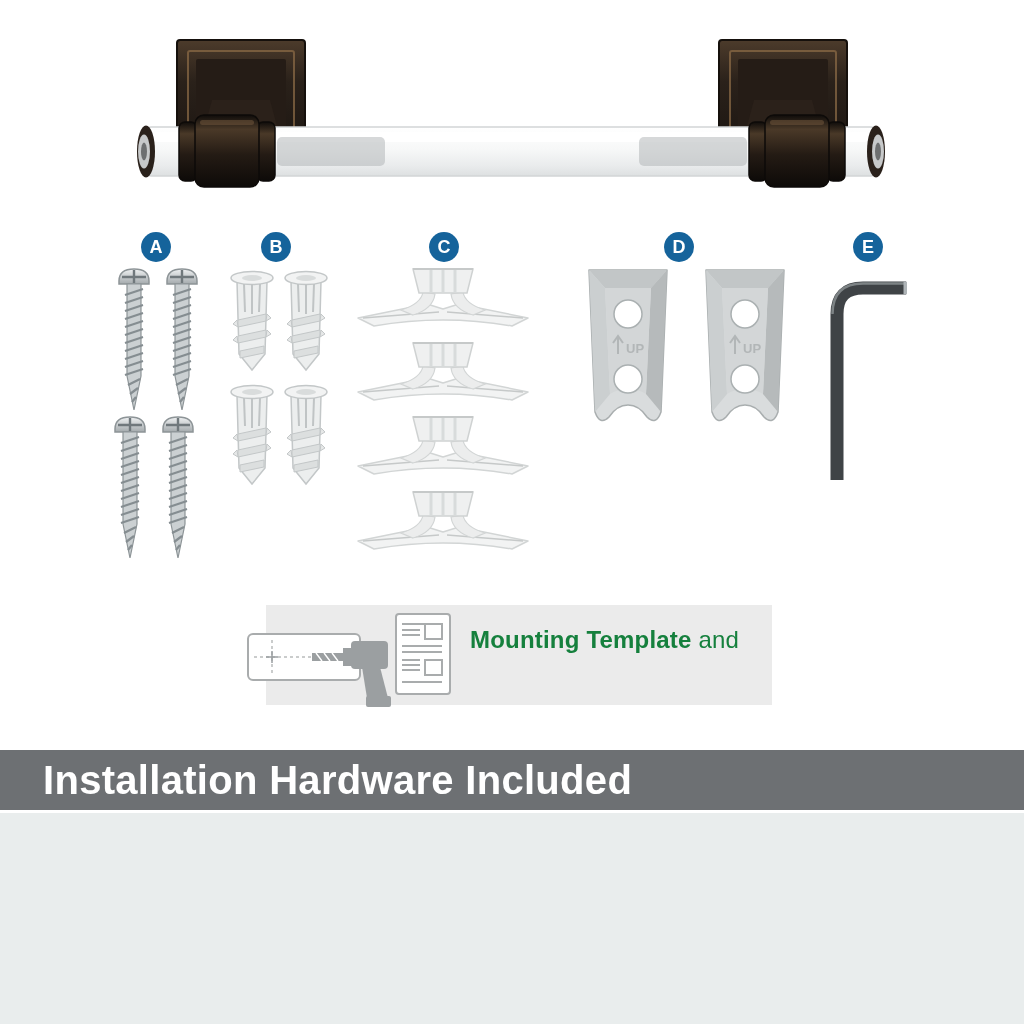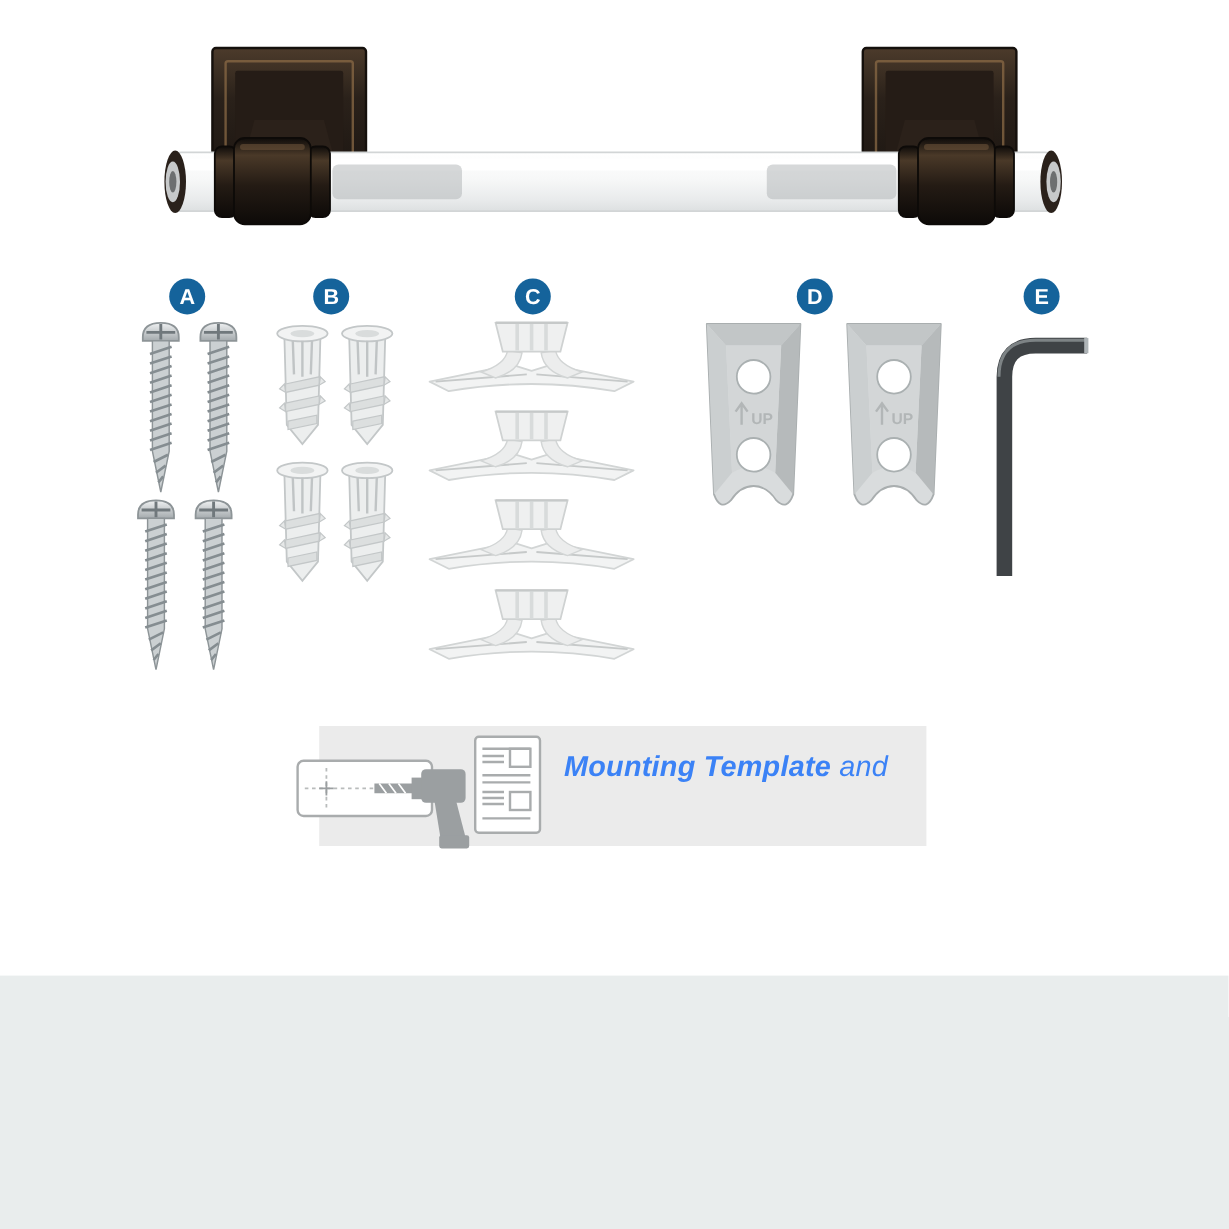--- a/index.html
+++ b/index.html
@@ -2,21 +2,21 @@
 <html><head>
 <meta charset="utf-8">
 <style>
   html,body{margin:0;padding:0;background:#fff;}
   .canvas{position:relative;width:1024px;height:1024px;background:#ffffff;overflow:hidden;
           font-family:"Liberation Sans",sans-serif;}
   svg.abs{position:absolute;}
   .badge{position:absolute;width:30px;height:30px;border-radius:50%;background:#15639B;color:#fff;
          display:flex;align-items:center;justify-content:center;font-weight:bold;font-size:18px;line-height:1;}
   .template-box{position:absolute;left:266px;top:605px;width:506px;height:100px;background:#EBEBEB;}
-  .template-text{position:absolute;left:470px;top:624px;font-size:24px;line-height:31px;color:#3b82f6;letter-spacing:.2px;font-style:italic;}
+  .template-text{position:absolute;left:470px;top:624px;font-size:24px;line-height:31px;color:#15803d;letter-spacing:.2px;}
   .template-text b{font-weight:bold;}
   .banner{position:absolute;left:0;top:750px;width:1024px;height:60px;background:#6D7073;display:flex;align-items:center;}
   .banner-title{color:#ffffff;font-size:40px;font-weight:700;margin-left:43px;letter-spacing:.3px;}
   .legend{position:absolute;left:0;top:813px;width:1024px;height:211px;background:#E9EDED;}
 </style>
 </head>
 <body>
 
 <div class="canvas">
 
@@ -223,20 +223,23 @@
   <svg class="abs" style="left:246px;top:610px" width="150" height="100">
       <use href="#sym-drill"></use>
     </svg>
   <svg class="abs" style="left:394px;top:612px" width="58" height="84">
       <use href="#sym-doc"></use>
     </svg>
   <div class="template-text">
     <div><b>Mounting Template</b><span> and</span></div>
   </div>
 
+  <div class="banner">
+    <div class="banner-title">Installation Hardware Included</div>
+  </div>
 
   <div class="legend">
 
     
 
     
 
     
 
     

